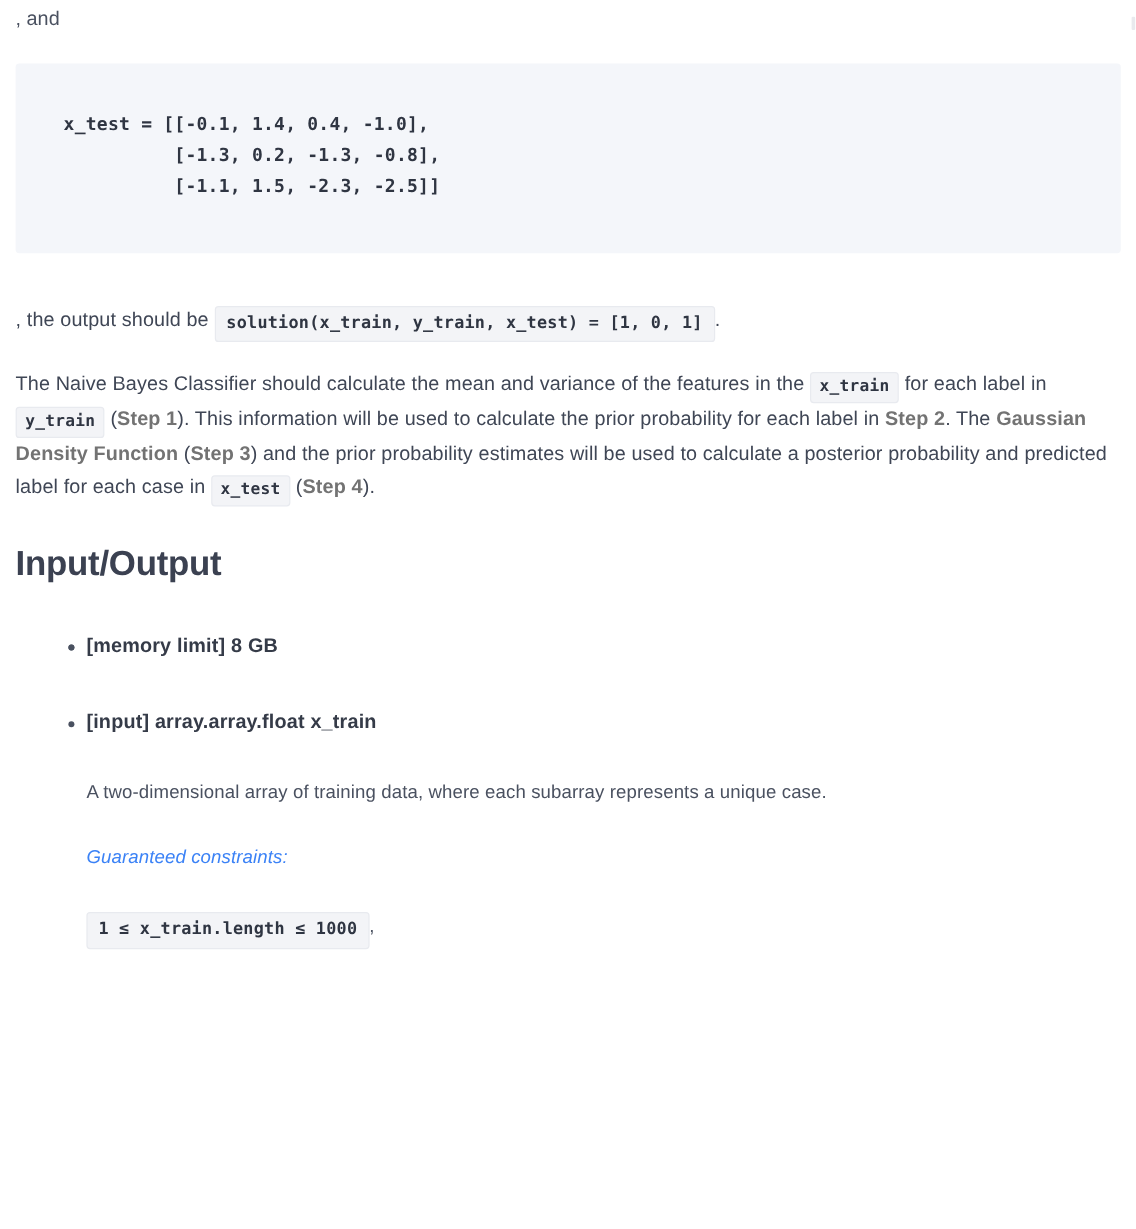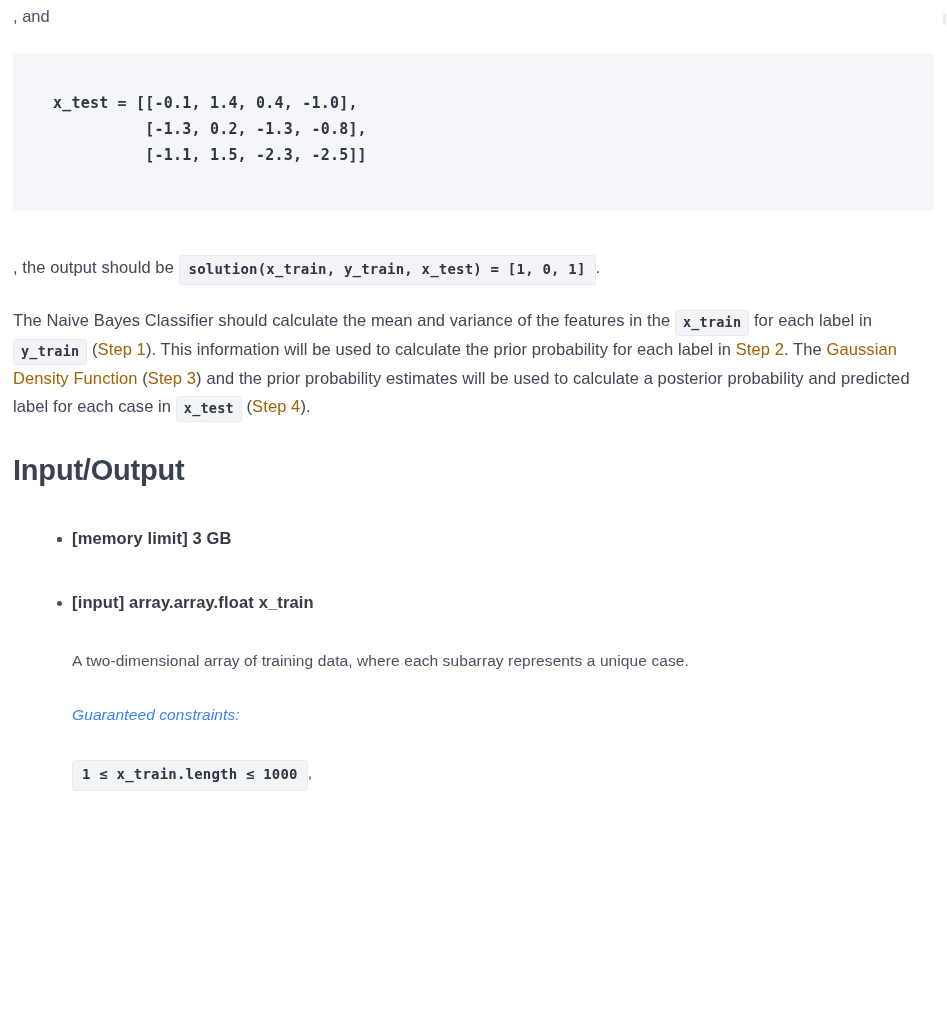--- a/index.html
+++ b/index.html
@@ -93,21 +93,21 @@
     letter-spacing: 0.15px;
   }
   .h-section {
     font-size: 29px;
     font-weight: 600;
     color: #3b4151;
     letter-spacing: -0.2px;
     line-height: 1.1;
   }
 
-  strong { font-weight: 400; color: #a16207; }
+  strong { font-weight: 700; color: #737373; }
 
   
   ul.io-list {
     list-style: none;
     margin: 0;
     padding: 0;
   }
   ul.io-list > li {
     position: relative;
     padding-left: 59px;
@@ -196,21 +196,21 @@
   <div class="h-section mt-34">Input/Output</div>
 
   <ul class="io-list mt-26">
 
     <li>
       <span class="bullet"></span>
     </li>
 
     <li class="mt-40">
       <span class="bullet"></span>
-      <span class="li-title"><span>[memory limit]</span><span> 3 GB</span></span>
+      <span class="li-title"><span>[memory limit]</span><span> 8 GB</span></span>
     </li>
 
     <li class="mt-40">
       <span class="bullet"></span>
       <span class="li-title"><span>[input]</span><span> array.array.float x_train</span></span>
     </li>
   </ul>
 
   <div class="li-desc indent-1 mt-34">A two-dimensional array of training data, where each subarray represents a unique case.</div>
 

